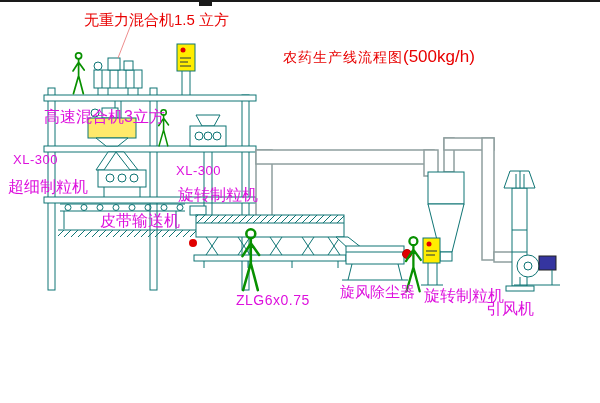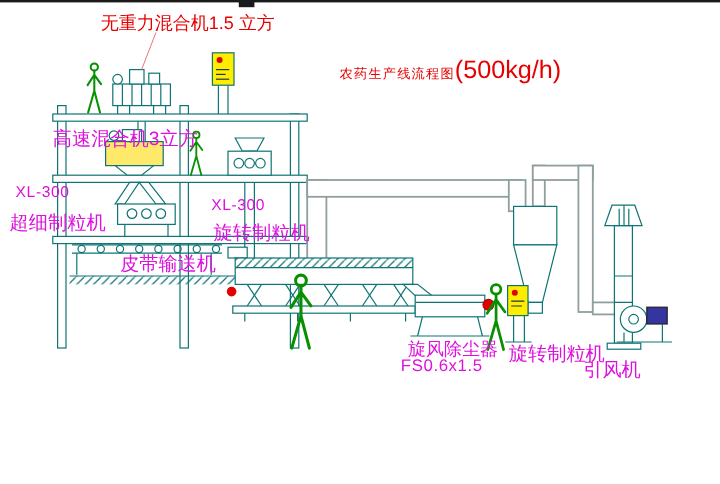--- a/index.html
+++ b/index.html
@@ -206,28 +206,28 @@
 
     <g stroke="#089000">
       <use href="#person" transform="translate(70,52) scale(0.43)"></use>
       <use href="#person" transform="translate(156,109) scale(0.38)"></use>
       <use href="#person" transform="translate(238,228) scale(0.64)"></use>
       <use href="#person" transform="translate(402,236) scale(0.57)"></use>
     </g>
   </svg>
 
   <div class="lbl red" style="left:283px;top:48px">
-    <span style="font-size:11px;letter-spacing:1px">农药生产线流程图</span><span style="font-size:21px">(500kg/h)</span>
+    <span style="font-size:14px;letter-spacing:1px">农药生产线流程图</span><span style="font-size:17px">(500kg/h)</span>
   </div>
 
   <div class="lbl red t11" style="left:84px;top:12px">无重力混合机1.5 立方</div>
   <div class="lbl magenta t10" style="left:44px;top:109px">高速混合机3立方</div>
   <div class="lbl magenta t13" style="left:13px;top:153px">XL-300</div>
   <div class="lbl magenta t10" style="left:8px;top:179px">超细制粒机</div>
   <div class="lbl magenta t13" style="left:176px;top:164px">XL-300</div>
   <div class="lbl magenta t10" style="left:178px;top:187px">旋转制粒机</div>
   <div class="lbl magenta t10" style="left:100px;top:213px">皮带输送机</div>
+  <div class="lbl magenta t14" style="left:236px;top:293px">ZLG6x0.75</div>
   <div class="lbl magenta t11" style="left:340px;top:284px">旋风除尘器</div>
-  <div class="lbl magenta t14" style="left:334px;top:297px">FS0.6x1.5</div>
   <div class="lbl magenta t10" style="left:424px;top:288px">旋转制粒机</div>
   <div class="lbl magenta t10" style="left:486px;top:301px">引风机</div>
 
 </div>
 
 </body></html>

